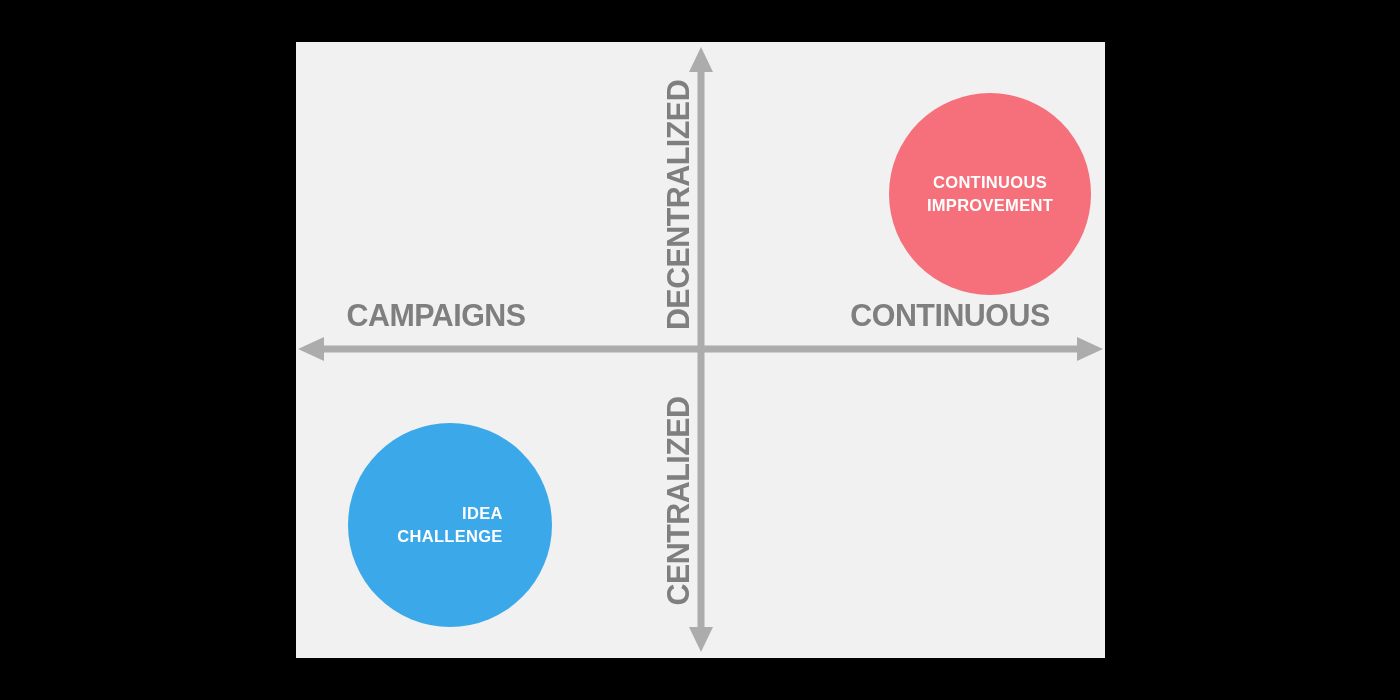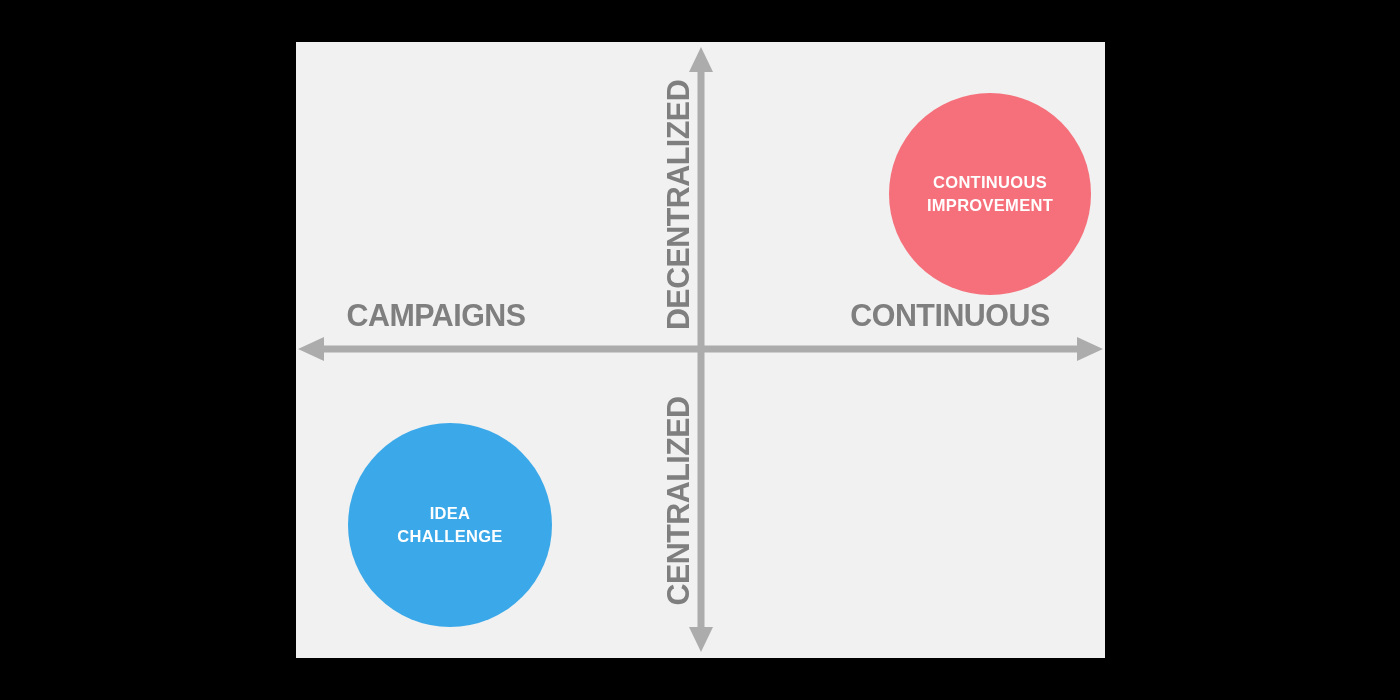--- a/index.html
+++ b/index.html
@@ -45,21 +45,21 @@
   }
   .bubble {
     position: absolute;
     border-radius: 50%;
     display: flex;
     align-items: center;
     justify-content: center;
     text-align: center;
   }
   .bubble-red { background: var(--circle-red, #f5707a); }
-  .bubble-blue { background: var(--circle-blue, #3ba9e9); }
+  .bubble-blue { background: var(--circle-blue, #3ba9e9); text-align: right; }
   .bubble-label {
     color: var(--circle-text, #fff);
     font-weight: bold;
     font-size: 16.5px;
     line-height: 1.4;
     letter-spacing: 0.3px;
     white-space: pre-line;
   }
 </style>
 </head>

